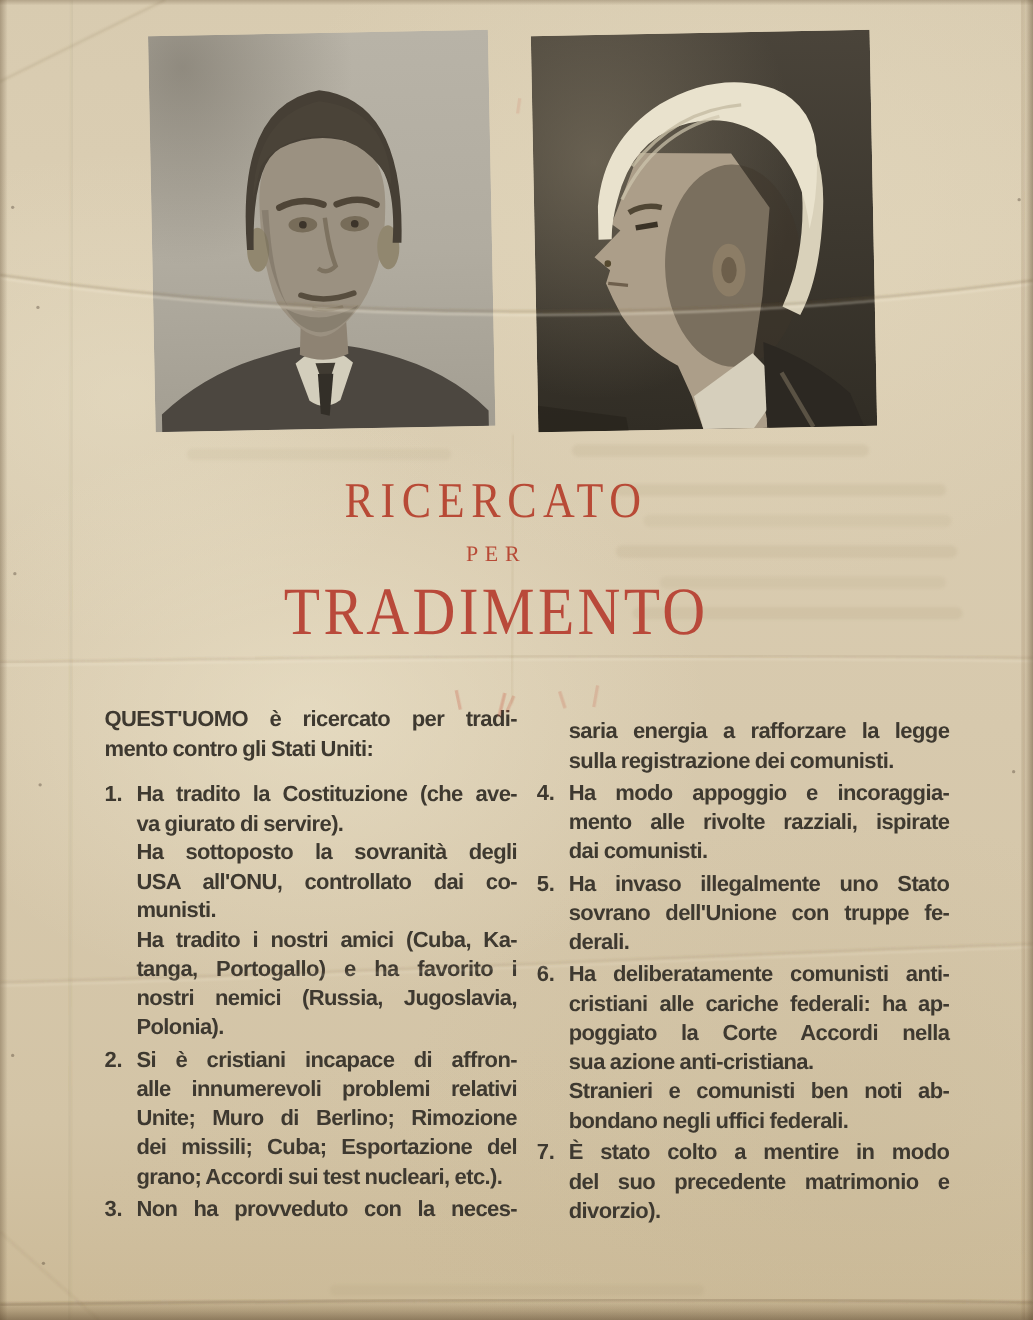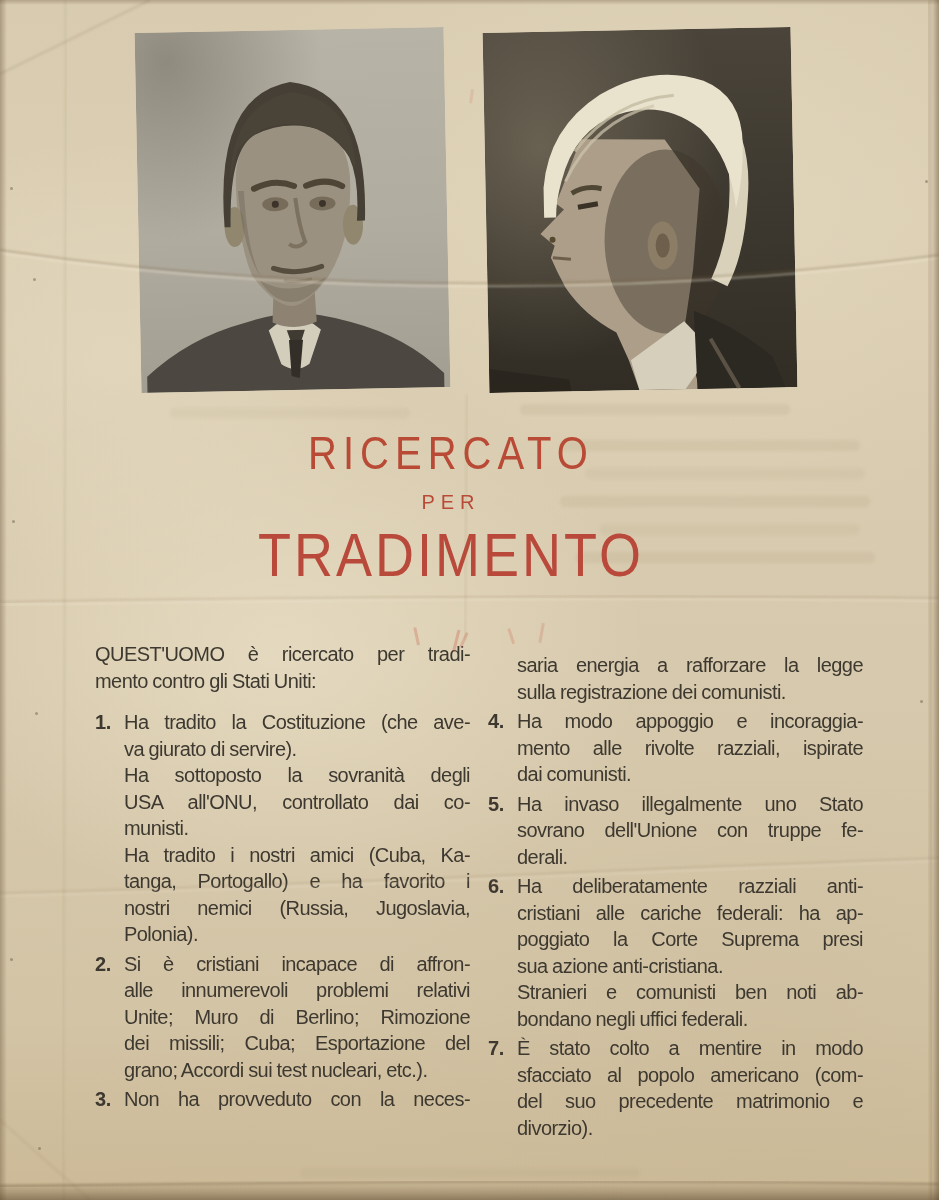--- a/index.html
+++ b/index.html
@@ -14,34 +14,34 @@
       radial-gradient(500px 300px at 45% 98%, rgba(205,189,156,.40), transparent 75%),
       linear-gradient(180deg,#d8cbb0 0%,#dbceb3 18%,#d7c9ad 55%,#d3c4a6 85%,#cbb996 100%);
   }
   
   .photo{position:absolute;top:30px;height:360px;transform:rotate(-1.1deg);z-index:2;}
   .photo svg{display:block;width:100%;height:100%;}
   .photo-left{left:138px;width:309px;}
   .photo-right{left:486px;width:308px;}
   
   .title-block{position:absolute;left:0;top:431px;width:902px;text-align:center;z-index:3;
-    font-family:Liberation Sans, sans-serif;color:#b84a36;}
+    font-family:Liberation Serif, serif;color:#b84a36;}
   .t1{font-size:40px;letter-spacing:6px;transform:scaleY(1.14);}
   .t2{font-size:20px;letter-spacing:6px;margin-top:15px;}
   .t3{font-size:54px;letter-spacing:3px;margin-top:9px;transform:scaleY(1.14);color:#b9493a;}
   
   .body-text{position:absolute;left:95px;top:641px;width:768px;display:flex;gap:18px;
     color:#3e3930;z-index:3;}
   .col{width:375px;}
   .col-right{padding-top:11px;}
   .item{display:flex;margin-bottom:3px;}
   .item.intro{margin-bottom:15px;}
   .num{flex:0 0 29px;font-weight:700;font-size:20px;line-height:26.5px;letter-spacing:-.3px;}
   .lines{flex:1;min-width:0;}
-  .line{font-weight:400;font-size:20px;line-height:26.5px;letter-spacing:-.55px;
+  .line{font-weight:700;font-size:20px;line-height:26.5px;letter-spacing:-.55px;
     word-spacing:-.5px;text-align:justify;text-align-last:justify;}
   .line.last{text-align-last:left;}
   
   .overlay{position:absolute;inset:0;z-index:6;pointer-events:none;}
   .decor{position:absolute;pointer-events:none;}
   .edge-top{left:0;top:0;right:0;height:5px;background:linear-gradient(180deg,rgba(96,76,50,.30),transparent);z-index:7;}
   .edge-left{left:0;top:0;bottom:0;width:7px;background:linear-gradient(90deg,rgba(96,76,50,.38),transparent);z-index:7;}
   .edge-right{right:0;top:0;bottom:0;width:10px;background:linear-gradient(270deg,rgba(90,70,45,.45),rgba(120,96,64,.12) 60%,transparent);z-index:7;}
   .bottom-shadow{left:0;right:0;bottom:0;height:18px;z-index:7;
     background:linear-gradient(180deg,transparent,rgba(107,84,55,.30) 55%,rgba(80,60,36,.5));}
@@ -192,33 +192,32 @@
           <div class="num">5.</div>
           <div class="lines">
             <div class="line">Ha invaso illegalmente uno Stato</div>
             <div class="line">sovrano dell'Unione con truppe fe-</div>
             <div class="line last">derali.</div>
           </div>
         </div>
         <div class="item">
           <div class="num">6.</div>
           <div class="lines">
-            <div class="line">Ha deliberatamente razziali anti-</div>
+            <div class="line">Ha deliberatamente comunisti anti-</div>
             <div class="line">cristiani alle cariche federali: ha ap-</div>
-            <div class="line">poggiato la Corte Suprema presi</div>
+            <div class="line">poggiato la Corte Accordi nella</div>
             <div class="line last">sua azione anti-cristiana.</div>
             <div class="line">Stranieri e comunisti ben noti ab-</div>
             <div class="line last">bondano negli uffici federali.</div>
           </div>
         </div>
         <div class="item">
           <div class="num">7.</div>
           <div class="lines">
             <div class="line">È stato colto a mentire in modo</div>
-            <div class="line">sfacciato al popolo americano (com-</div>
             <div class="line">del suo precedente matrimonio e</div>
             <div class="line last">divorzio).</div>
           </div>
         </div>
       </div>
   </div>
 
   <div class="decor ghost-bar light" style="left:170px;top:408px;width:240px;height:10px;"></div>
   <div class="decor ghost-bar" style="left:520px;top:404px;width:270px;height:11px;"></div>
   <div class="decor ghost-bar" style="left:560px;top:440px;width:300px;height:11px;"></div>

